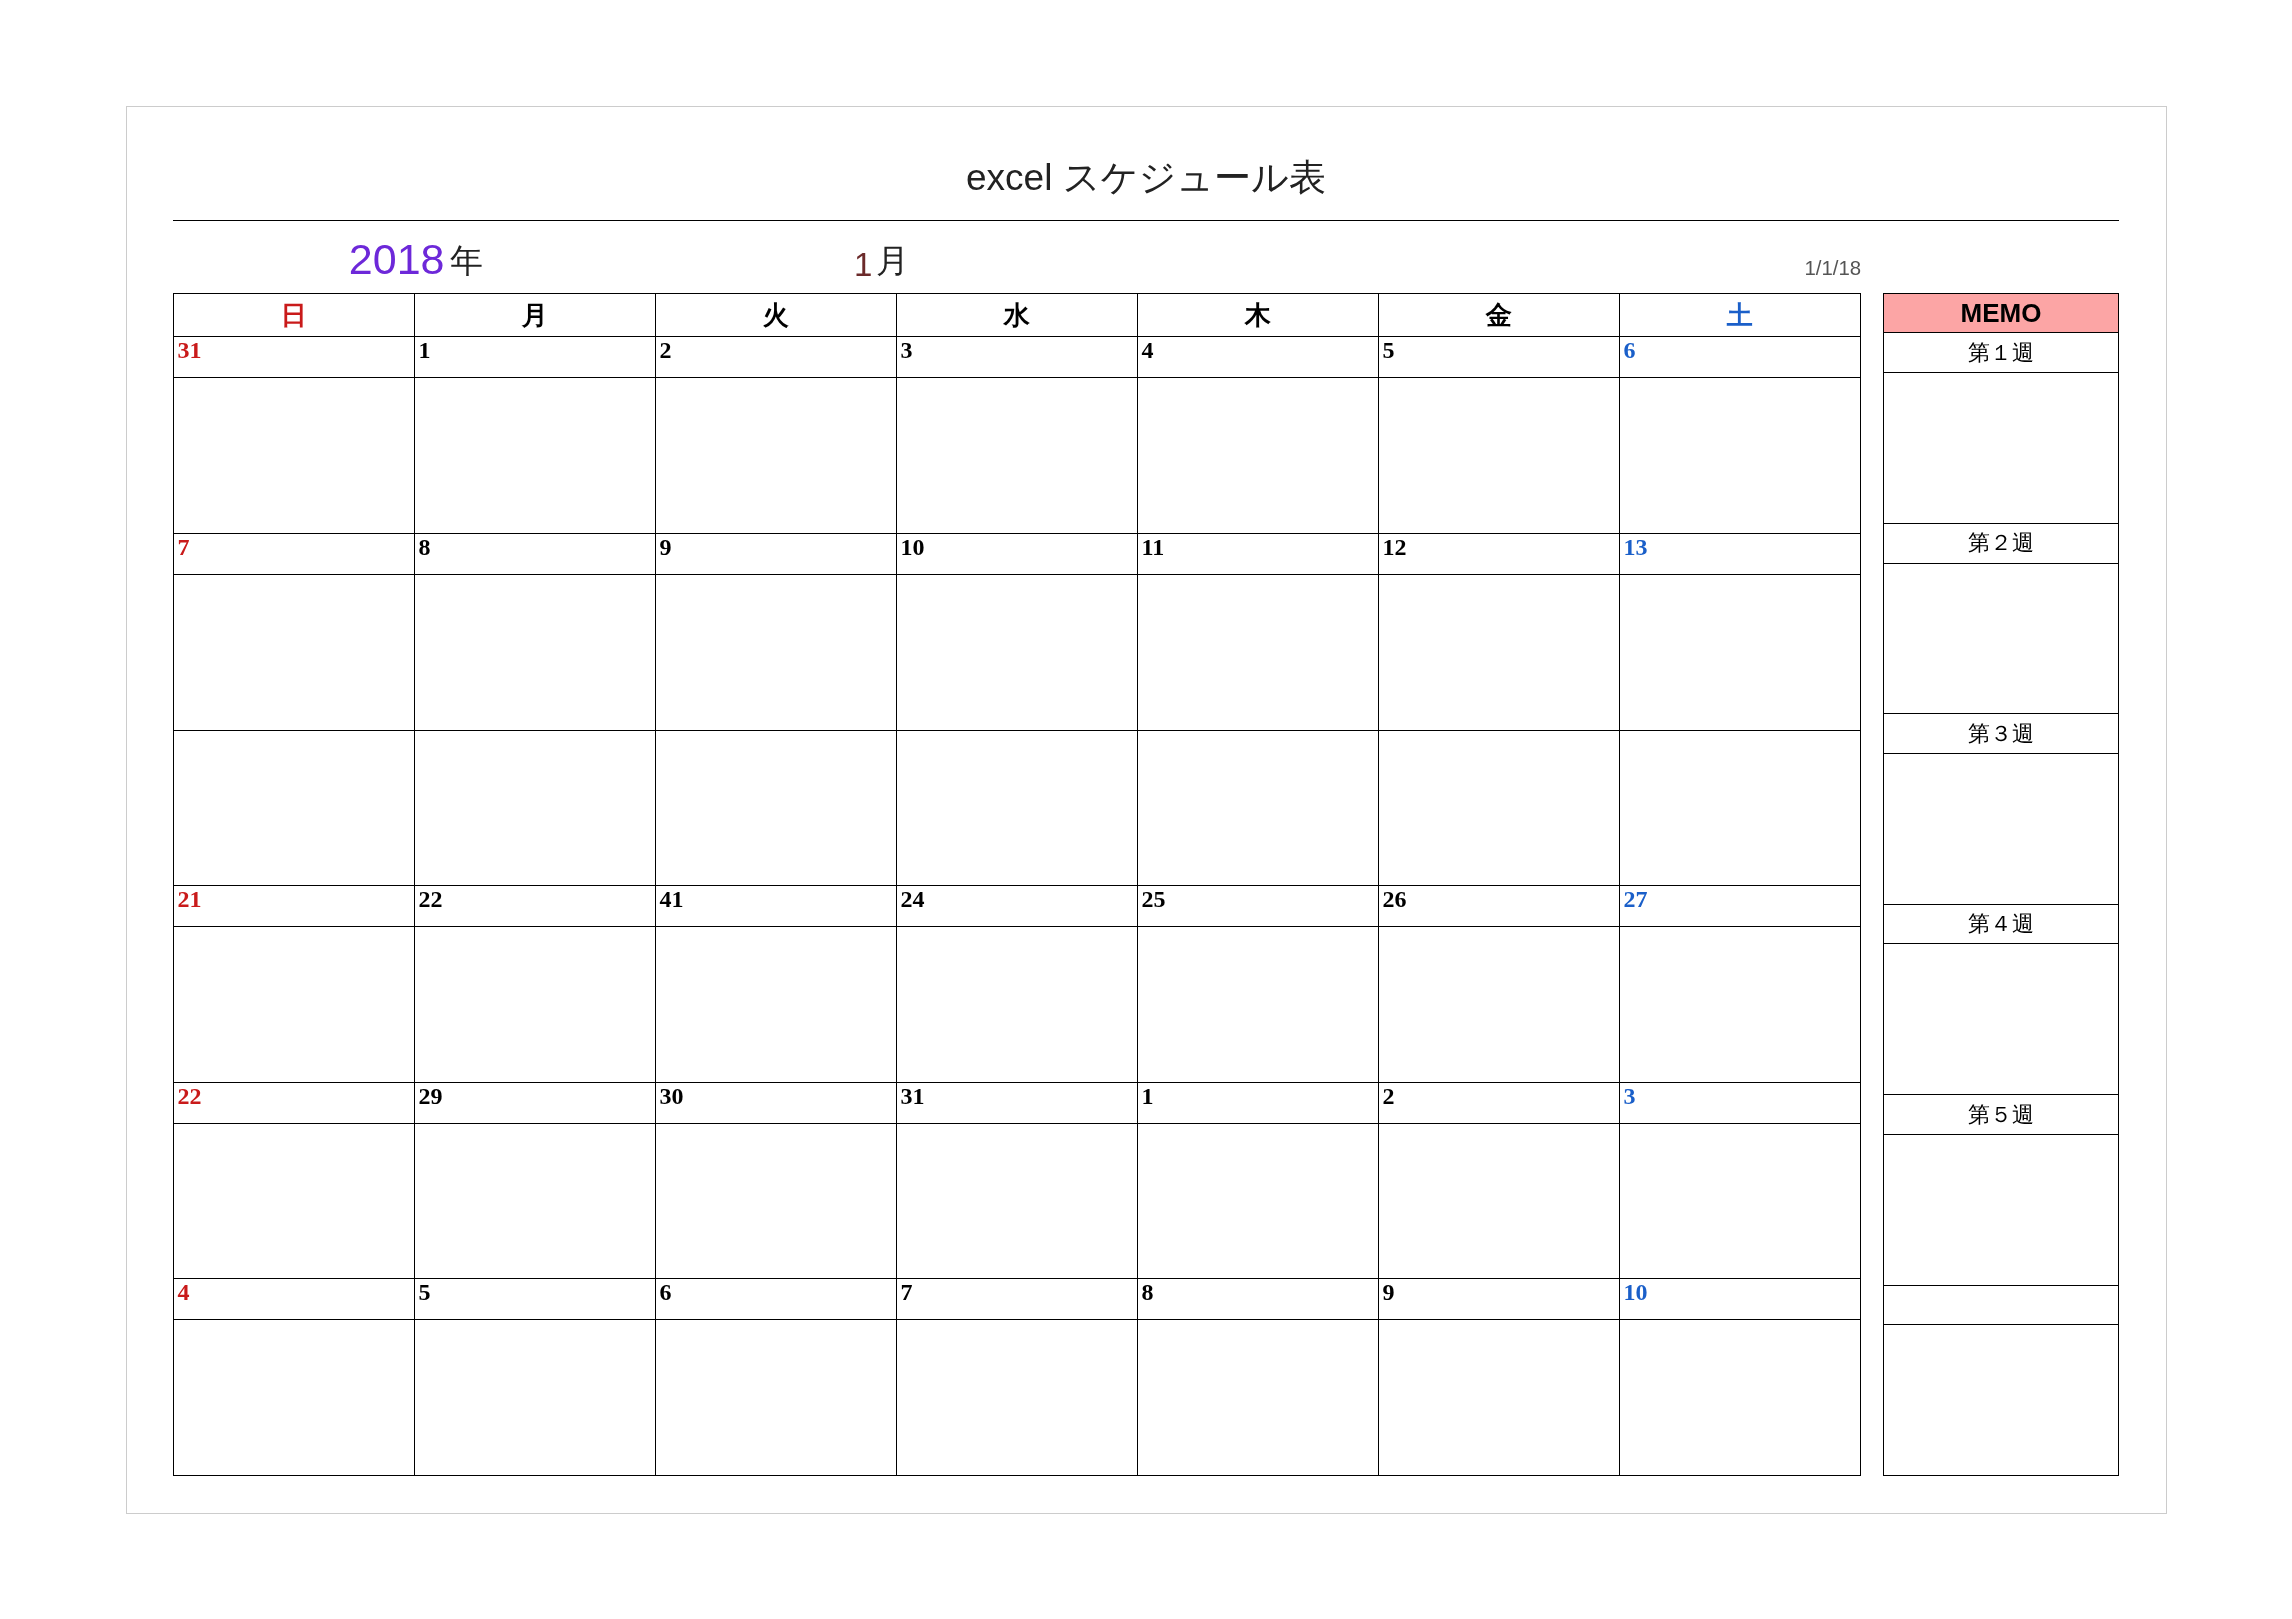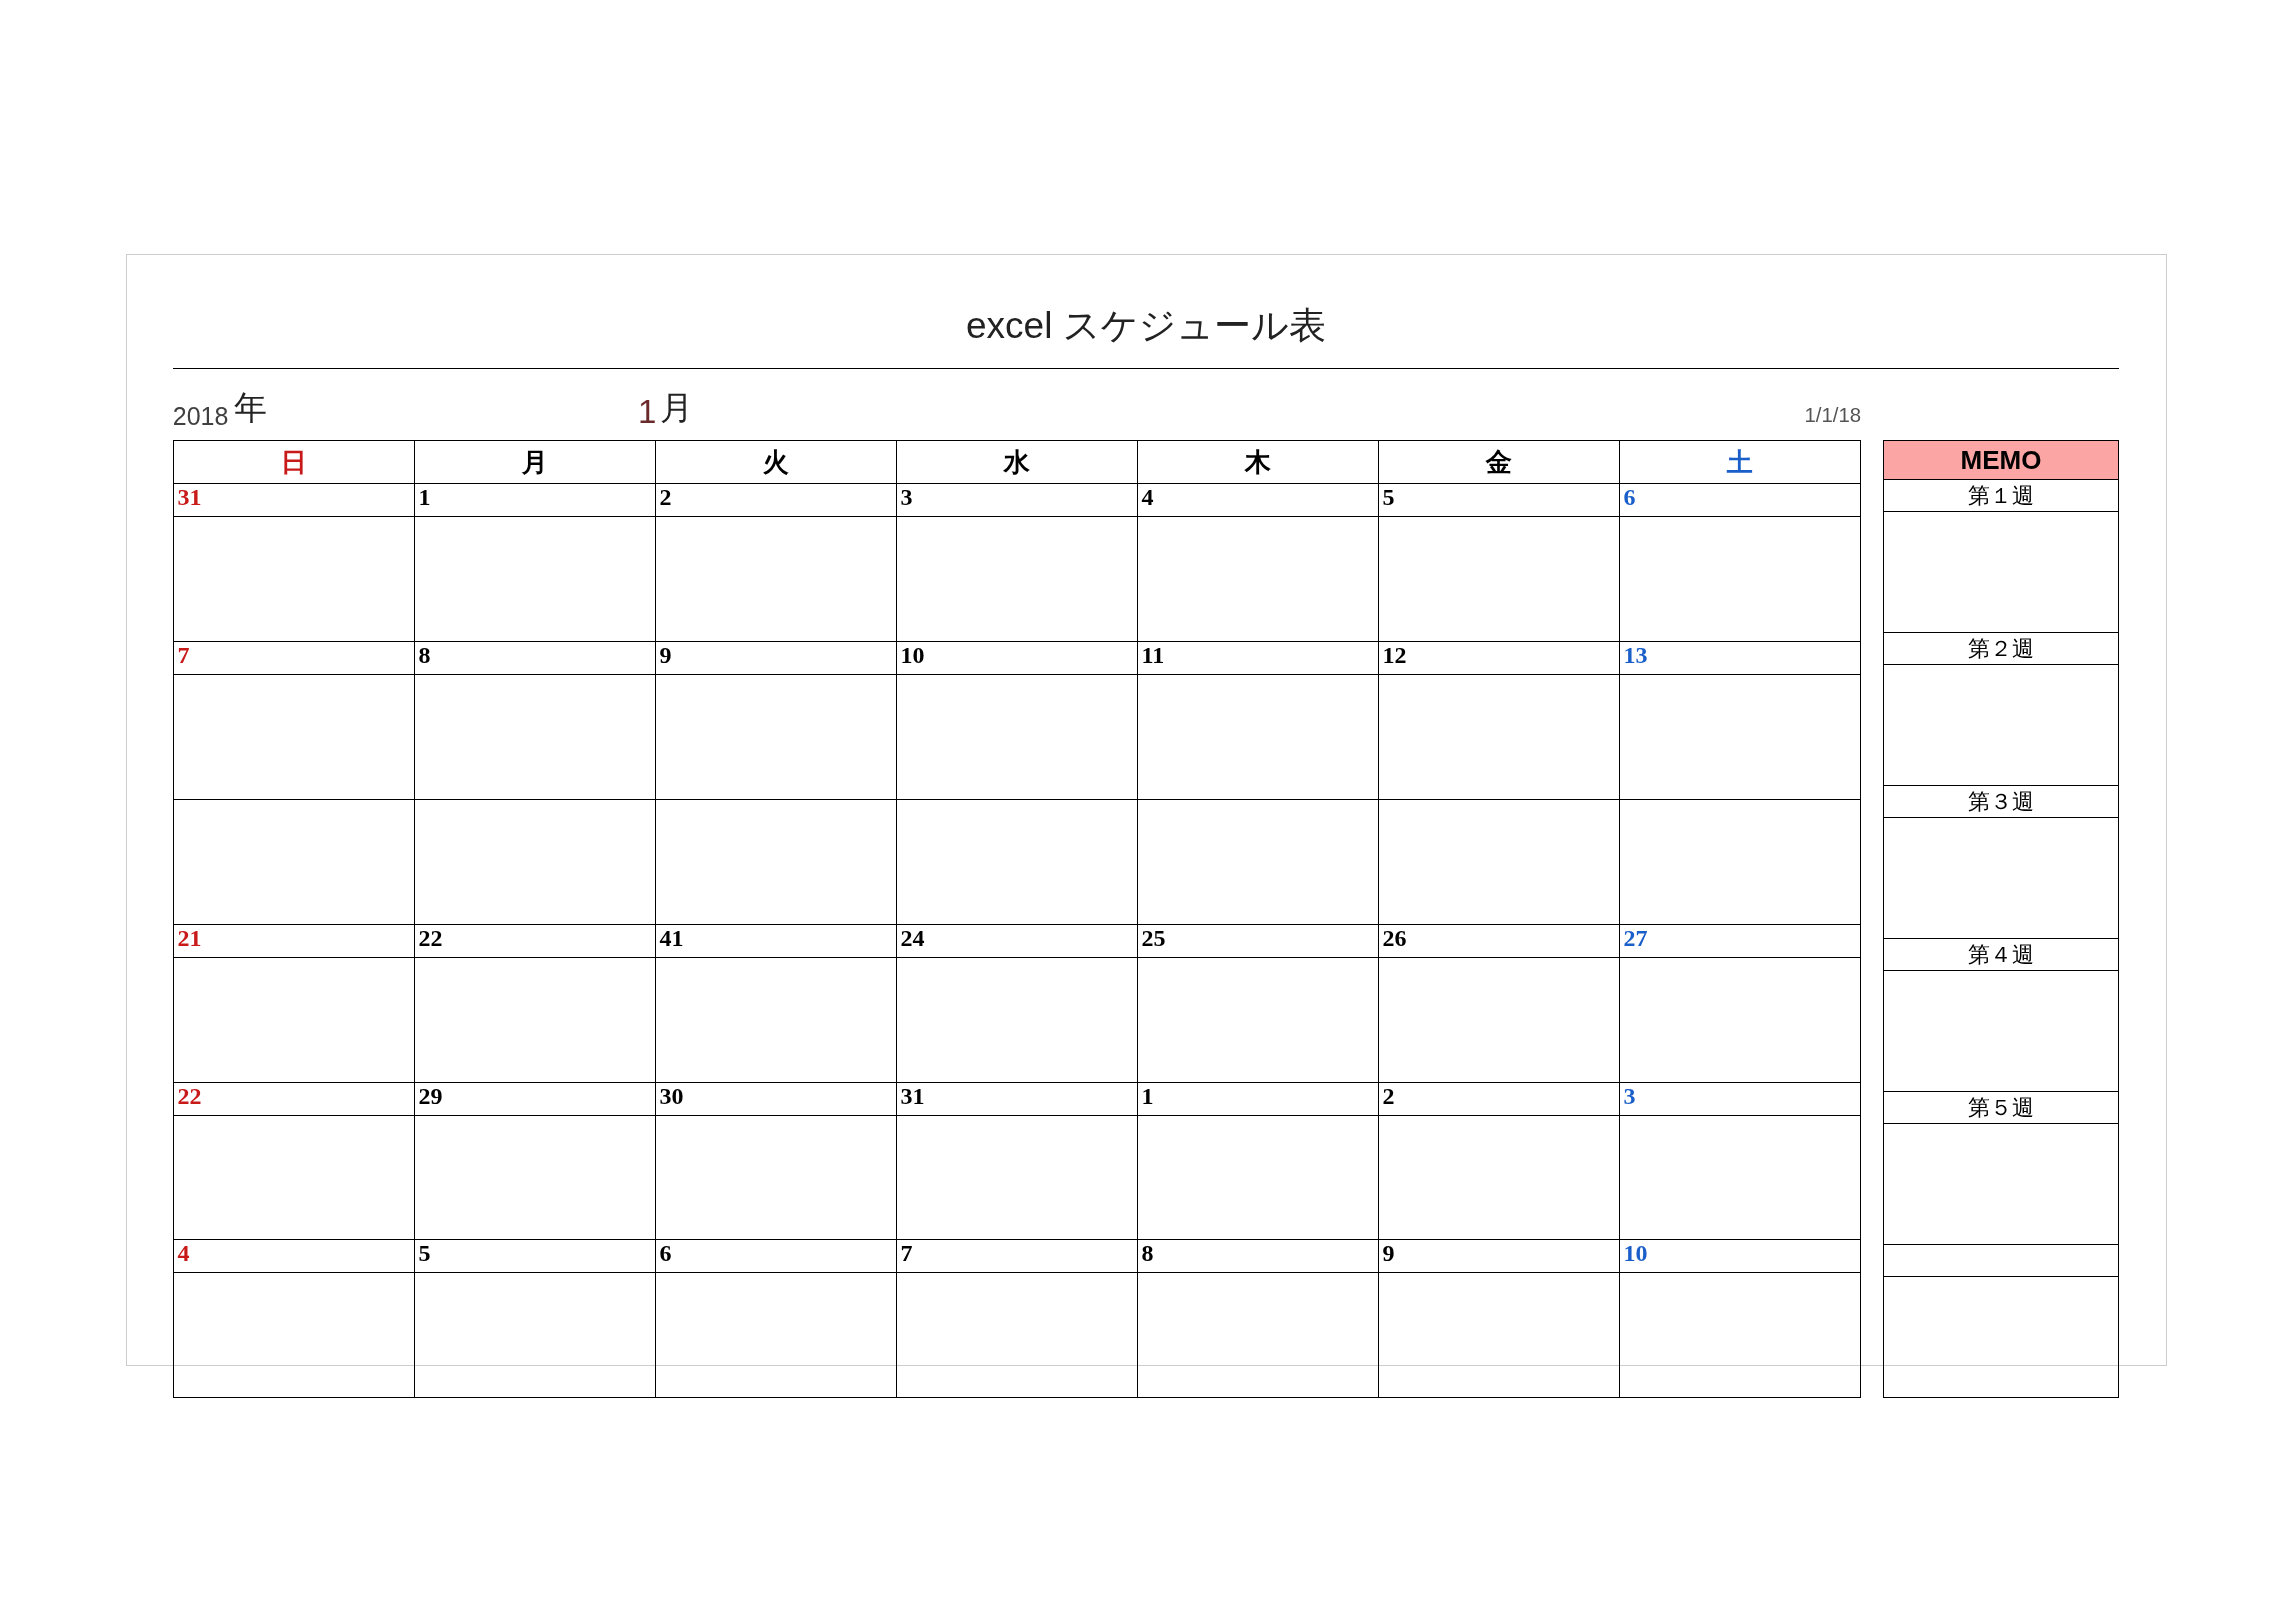--- a/index.html
+++ b/index.html
@@ -12,21 +12,21 @@
   .page-outer {
     width: 2292px;
     height: 1620px;
     background: #ffffff;
     display: flex;
     align-items: center;
     justify-content: center;
   }
   .page {
     width: 2041px;
-    height: 1112px;
+    height: 1408px;
     border: 0.9px solid #ccc;
     background: #fff;
     padding: 37px 37px 37px 37px;
     display: flex;
     flex-direction: column;
   }
   .title-row {
     text-align: center;
     font-size: 37px;
     font-weight: 400;
@@ -36,22 +36,23 @@
     margin: 0 9.3px;
   }
   .meta-row {
     display: flex;
     align-items: flex-end;
     margin: 16.7px 9.3px 9.3px 9.3px;
     height: 46px;
     position: relative;
   }
   .meta-year {
-    font-size: 25px;
-    color: #404040;
+    font-size: 43px;
+    color: #6d28d9;
+    margin-left: 176px;
   }
   .meta-year-suf {
     font-size: 33px;
     color: #222;
     margin-left: 5.6px;
   }
   .meta-month {
     font-size: 33px;
     color: #6b2a2a;
     margin-left: 371px;

